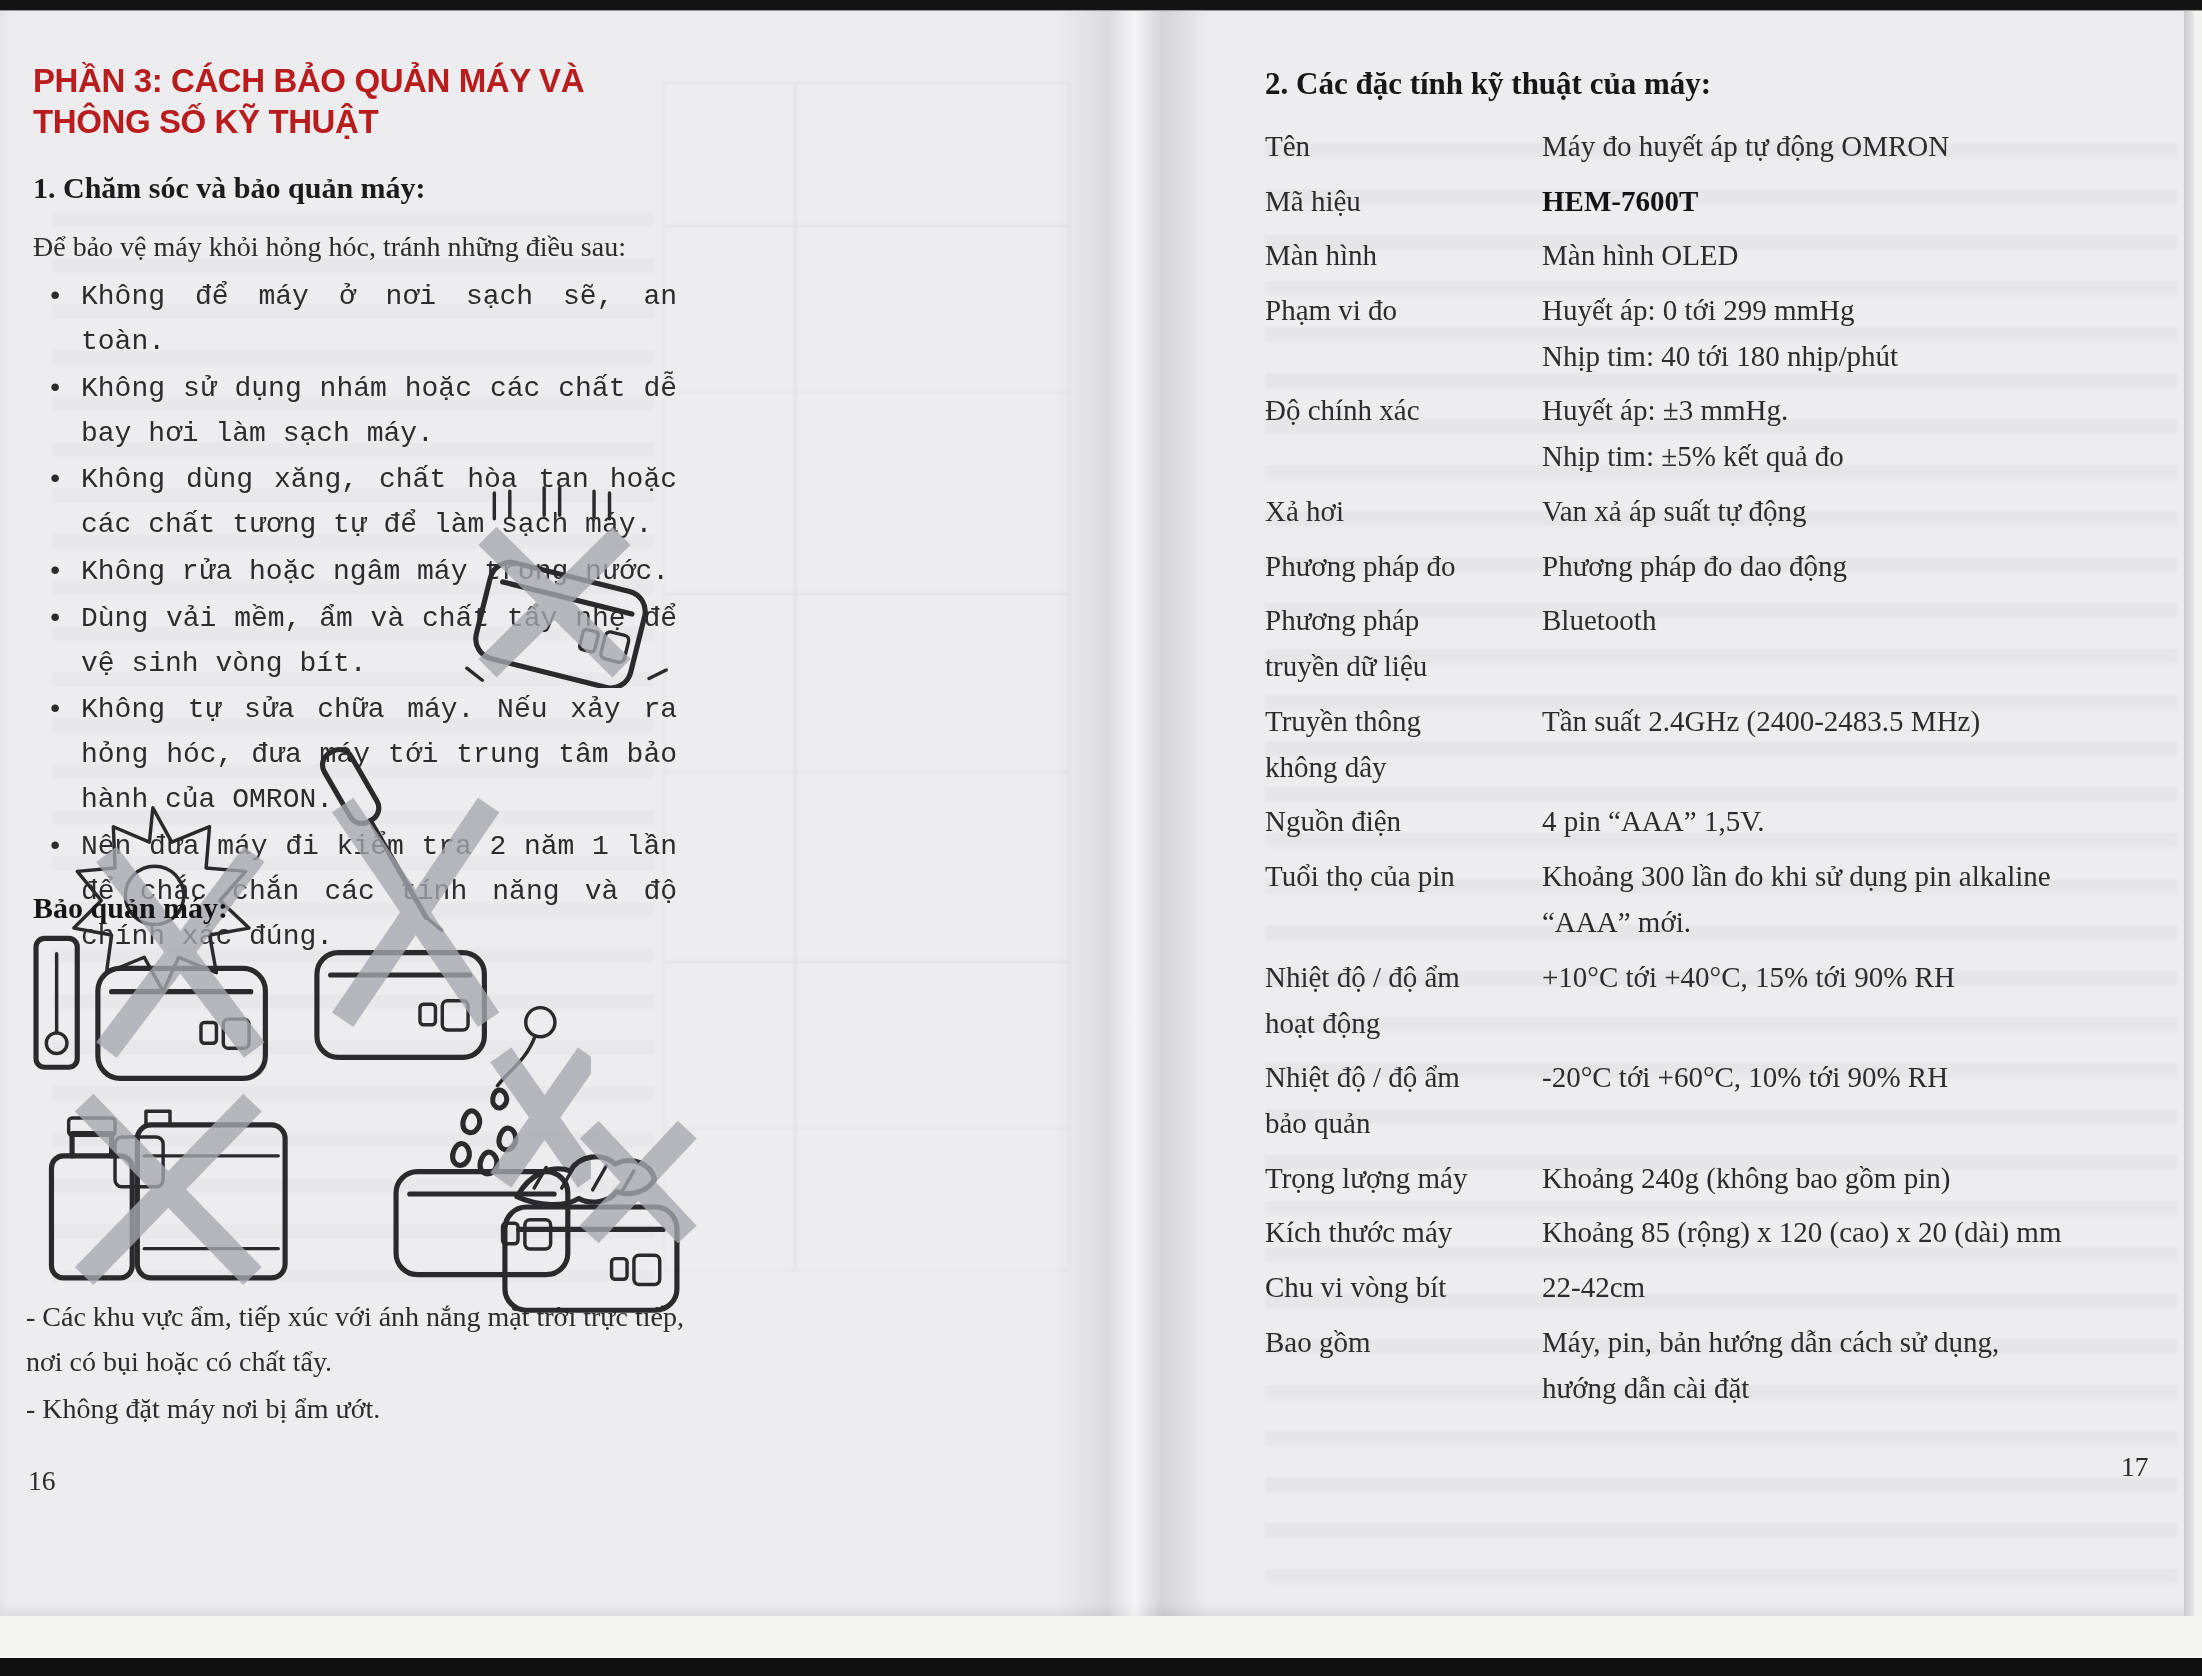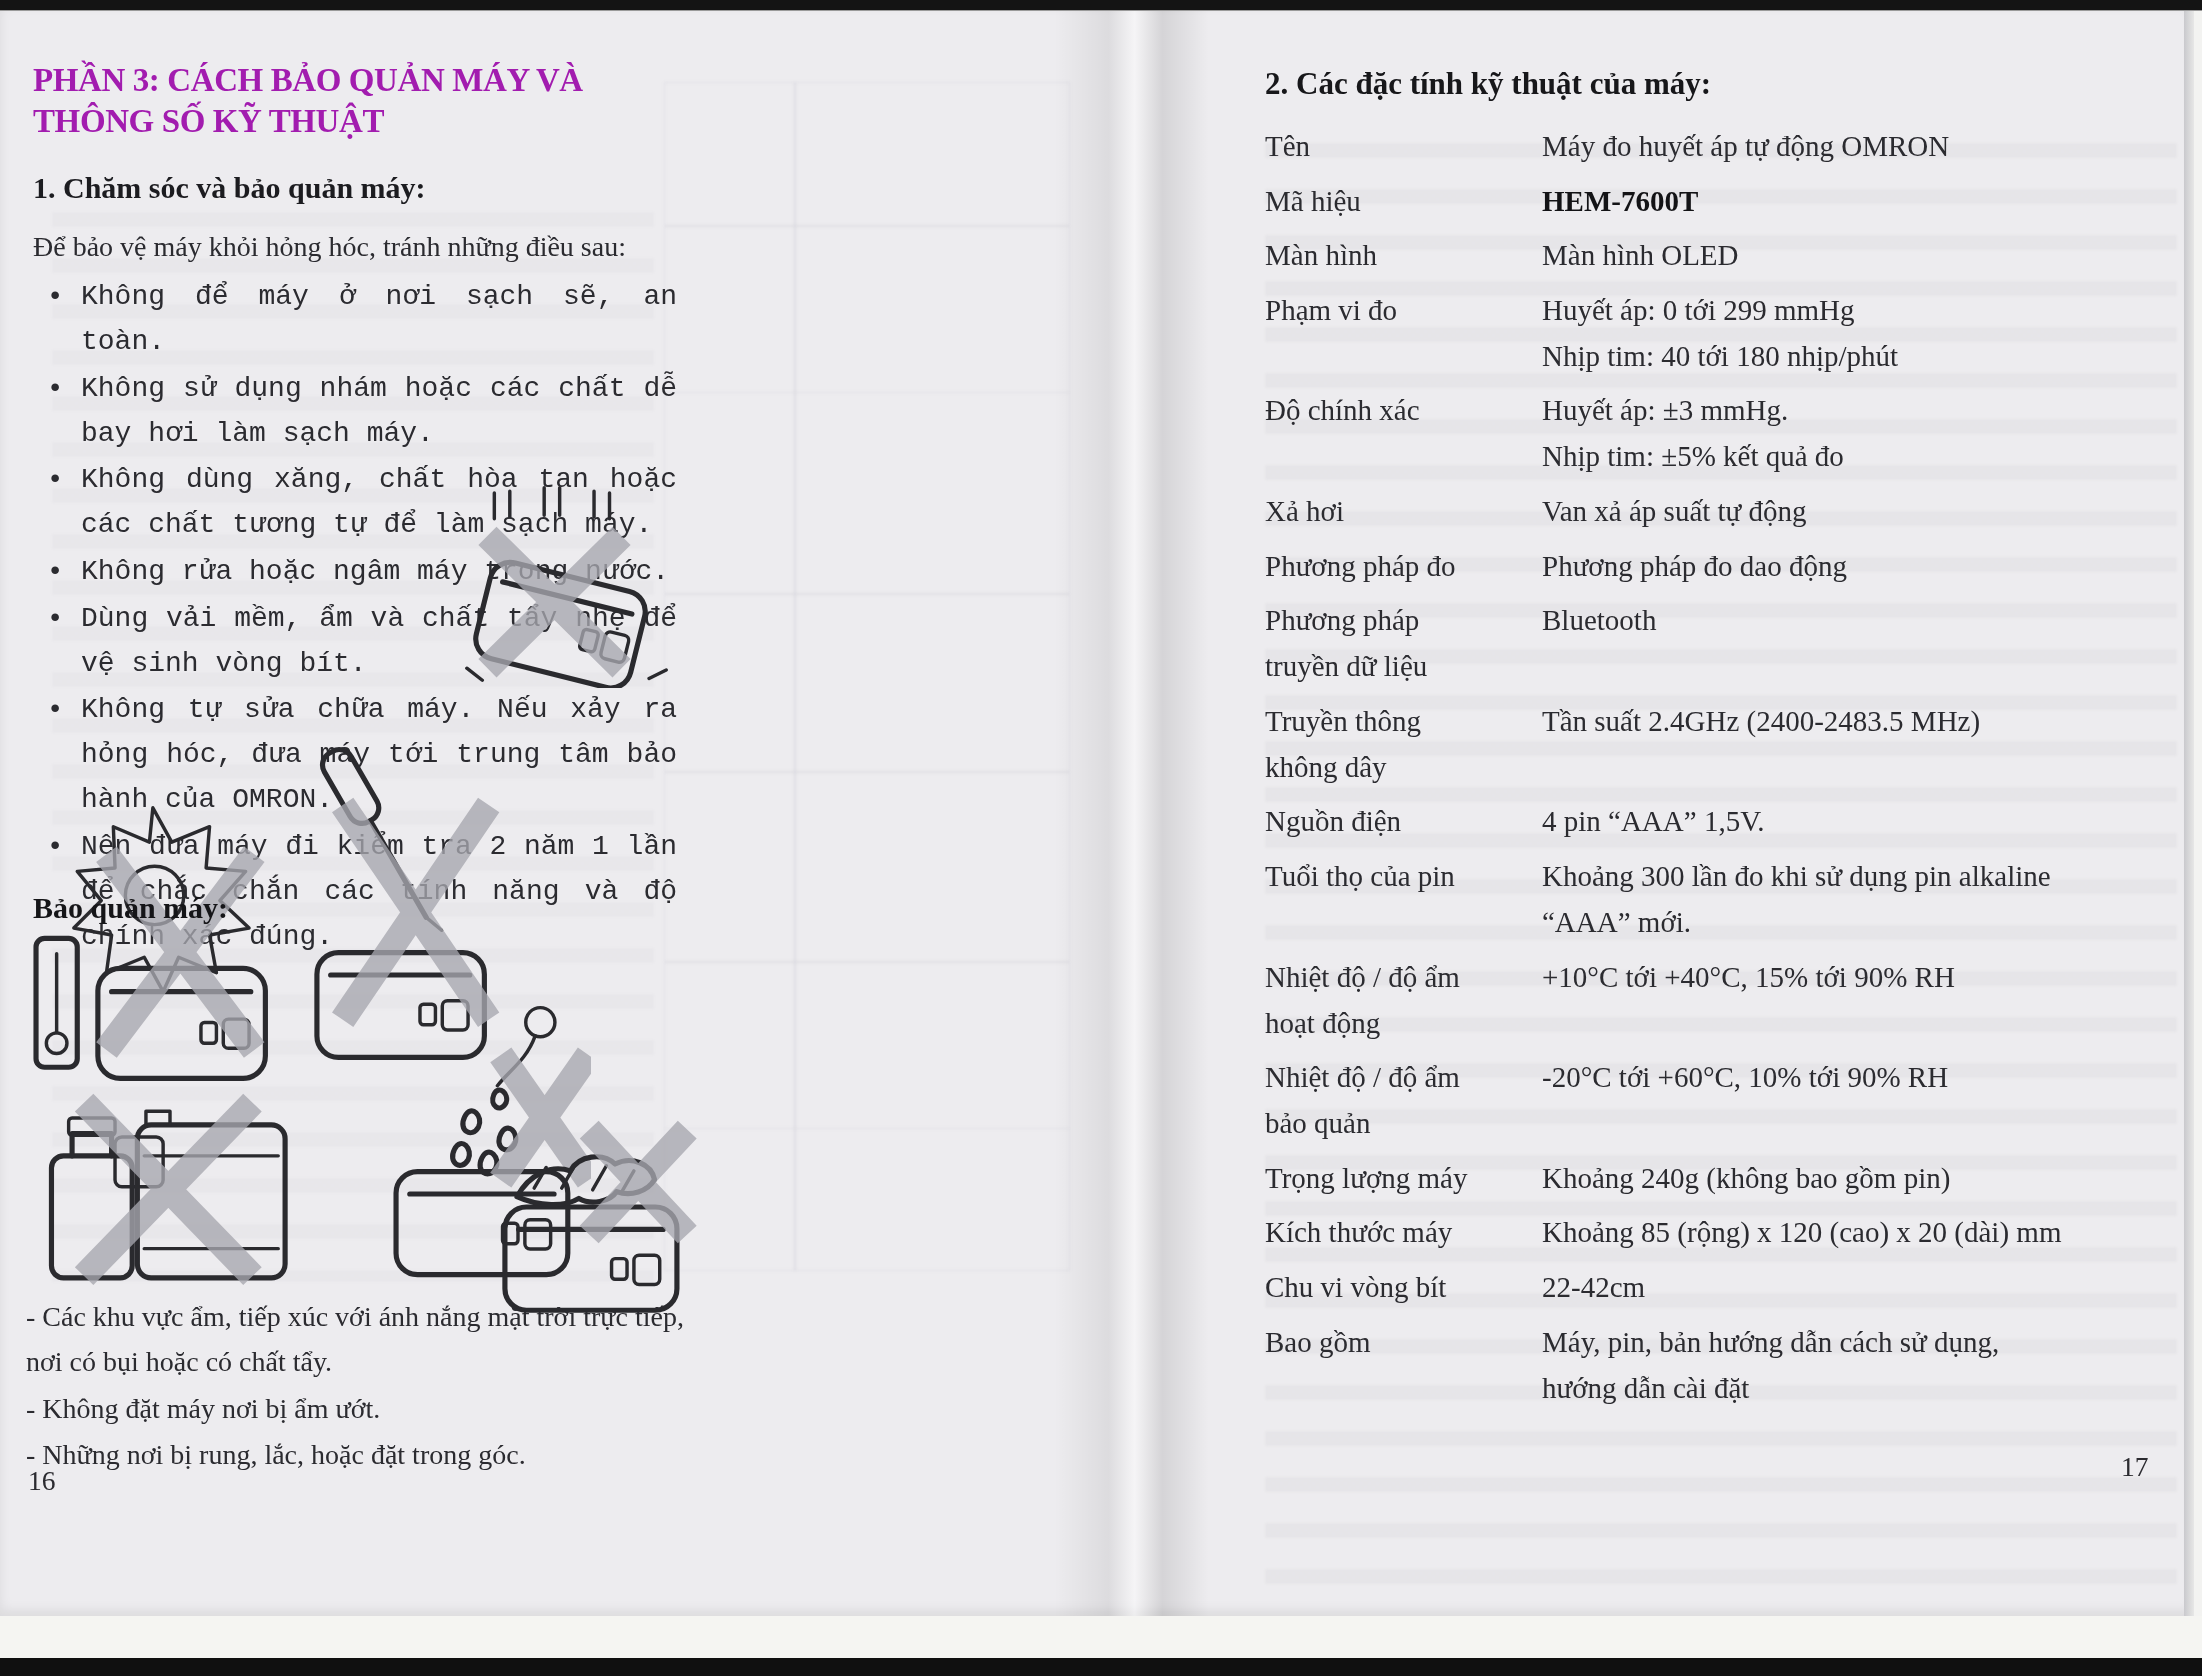--- a/index.html
+++ b/index.html
@@ -17,22 +17,22 @@
   .right-edge{position:absolute;left:2184px;top:11.2px;width:10.3px;height:1605px;
           background:linear-gradient(to right,#c9c9cd,#e7e7e6);}
   
   .ghost{position:absolute;pointer-events:none;filter:blur(1.7px);}
   .ghost-lines{background:repeating-linear-gradient(180deg,rgba(70,70,95,0) 0 31px,rgba(70,70,95,.055) 31px 46px);}
   .ghost-table{border:1.7px solid rgba(70,70,100,.08);}
   .ghost-table .gt-col{position:absolute;left:32%;top:0;width:1.7px;height:100%;background:rgba(70,70,100,.08);}
   .ghost-table .gt-row{position:absolute;left:0;width:100%;height:1.7px;background:rgba(70,70,100,.07);}
   
   .left-content{position:absolute;left:33px;top:60px;width:644px;}
-  .h-main{font-family:Liberation Serif, serif;font-weight:700;font-size:33px;line-height:41px;
-          color:#a21caf;letter-spacing:-0.4px;}
+  .h-main{font-family:Liberation Sans, sans-serif;font-weight:700;font-size:33px;line-height:41px;
+          color:#b91c1c;letter-spacing:-0.4px;}
   .h-sub{font-weight:700;font-size:30px;line-height:45px;color:#1c1c20;margin-top:23px;}
   .intro{font-size:28px;line-height:45px;margin-top:13.8px;}
   ul.care{list-style:none;margin:5.2px 0 0 0;padding:0;font-family:Liberation Mono, monospace;}
   ul.care li{position:relative;padding-left:48px;font-size:28px;line-height:45px;margin-bottom:1.7px;text-align:justify;}
   ul.care li::before{content:"•";position:absolute;left:13.8px;top:0;font-size:28px;}
   .storage-label{position:absolute;left:33px;top:891px;font-weight:700;font-size:30px;color:#151518;z-index:5;}
   .storage-notes{position:absolute;left:26px;top:1294px;width:671px;font-size:28px;line-height:45px;}
   .storage-notes div{margin-bottom:1.7px;}
   .pageno-left{position:absolute;left:28px;top:1465px;font-size:27.5px;}
   .pageno-right{position:absolute;left:2121px;top:1451px;font-size:27.5px;}
@@ -172,21 +172,20 @@
       <path class="ill-thin" d="M70,62 l-14,24 M104,58 l-16,28 M140,60 l-16,28 M172,66 l-14,24"></path>
       <path class="xmark" d="M120,18 L234,140 M234,18 L120,140" stroke-width="22"></path>
     </svg>
   </div>
 
   <div class="storage-label">Bảo quản máy:</div>
 
   <div class="storage-notes">
     <div>- Các khu vực ẩm, tiếp xúc với ánh nắng mặt trời trực tiếp, nơi có bụi hoặc có chất tẩy.</div>
     <div>- Không đặt máy nơi bị ẩm ướt.</div>
-    <div>- Những nơi bị rung, lắc, hoặc đặt trong góc.</div>
   </div>
 
   <div class="pageno-left">16</div>
 
   <div class="right-content">
     <div class="h-right">2. Các đặc tính kỹ thuật của máy:</div>
 
     <div class="spec-row">
         <div class="l">Tên</div>
         <div class="v">Máy đo huyết áp tự động OMRON</div>

